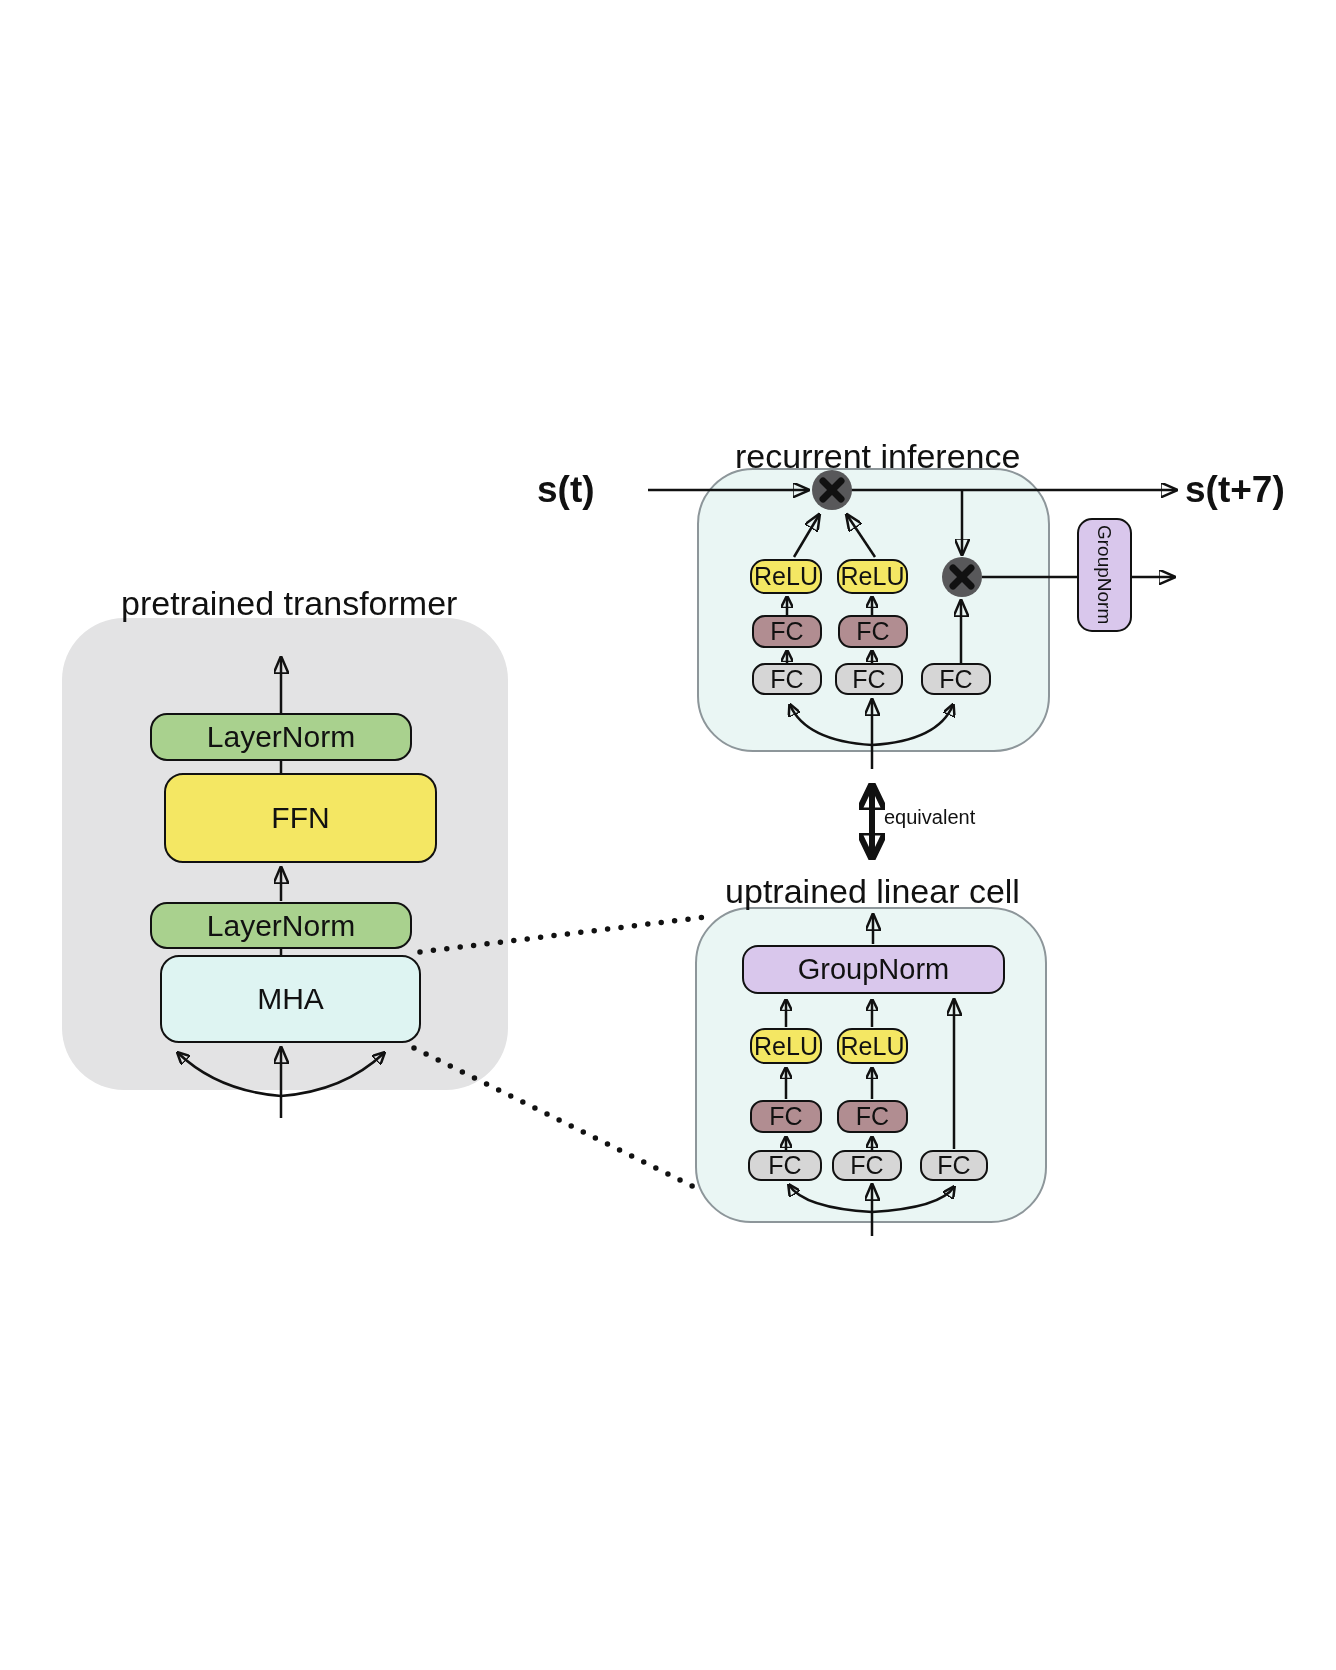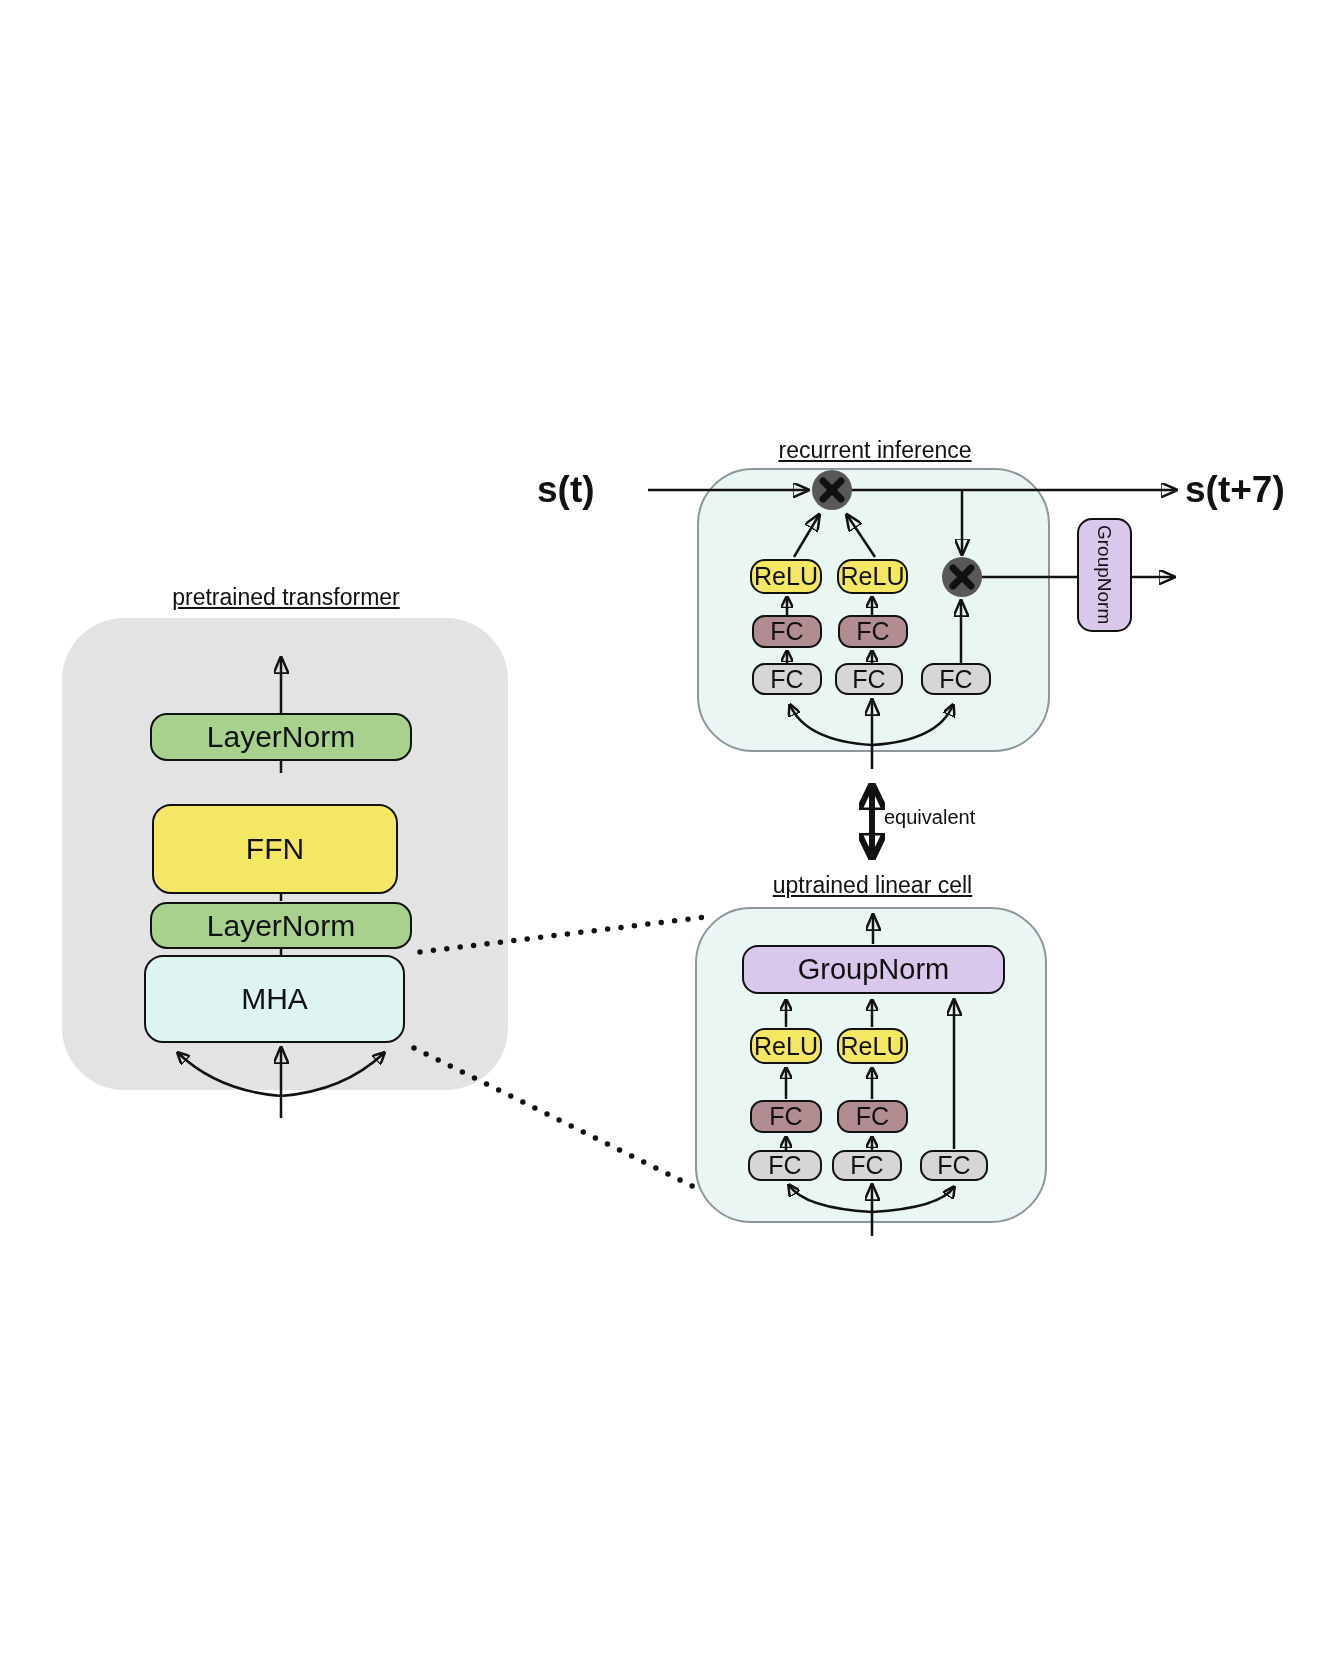--- a/index.html
+++ b/index.html
@@ -28,23 +28,22 @@
   .blk-cyan   { background:var(--cyan,#def4f2);   border-radius:19px; font-size:30px; }
   .blk-relu   { background:var(--yellow,#f4e763); border-radius:15px; font-size:25px; }
   .blk-brown  { background:var(--brown,#b18d91);  border-radius:13px; font-size:25px; }
   .blk-fcgray { background:var(--fc-gray,#d6d6d6);border-radius:13px; font-size:25px; }
   .blk-purple { background:var(--purple,#d9c7ec); border-radius:16px; font-size:29px; }
   .blk-purple-vert {
     background:var(--purple,#d9c7ec); border-radius:15px; font-size:19px;
     writing-mode:vertical-rl; text-orientation:mixed;
   }
   .title {
-    position:absolute; font-size:23px; text-align:center; z-index:3;
+    position:absolute; font-size:34px; text-align:center; z-index:3;
     white-space:nowrap;
-    text-decoration:underline;
   }
   .io-label {
     position:absolute; font-size:37px; font-weight:bold; text-align:left;
     z-index:3; white-space:nowrap;
   }
   .note-label { position:absolute; font-size:20px; z-index:3; white-space:nowrap; }
   line, path { stroke:#111; fill:none; }
 </style>
 </head>
 <body>
@@ -128,23 +127,23 @@
       <g stroke="#fff" stroke-width="7" stroke-linecap="round">
         <line x1="953" y1="568" x2="971" y2="586"></line>
         <line x1="953" y1="586" x2="971" y2="568"></line>
       </g>
     </g>
   </svg>
 
   <div class="title" style="left:121px; top:584px; width:330px;">pretrained transformer</div>
 
   <div class="box blk-green" style="left:150px; top:713px; width:262px; height:48px;">LayerNorm</div>
-  <div class="box blk-yellow" style="left:152px; top:773px; width:246px; height:90px;margin-top:31px;">FFN</div>
+  <div class="box blk-yellow" style="left:164px; top:773px; width:273px; height:90px;">FFN</div>
   <div class="box blk-green" style="left:150px; top:902px; width:262px; height:47px;">LayerNorm</div>
-  <div class="box blk-cyan" style="left:144px; top:955px; width:261px; height:88px;">MHA</div>
+  <div class="box blk-cyan" style="left:160px; top:955px; width:261px; height:88px;">MHA</div>
 
   <div class="title" style="left:735px; top:437px; width:280px;">recurrent inference</div>
 
   <div class="io-label" style="left:537px; top:469px; width:100px;">s(t)</div>
   <div class="io-label" style="left:1185px; top:469px; width:128px;">s(t+7)</div>
 
   <div class="box blk-relu" style="left:750px; top:559px; width:72px; height:35px;">ReLU</div>
   <div class="box blk-relu" style="left:837px; top:559px; width:71px; height:35px;">ReLU</div>
 
   <div class="box blk-brown" style="left:752px; top:615px; width:70px; height:33px;">FC</div>

